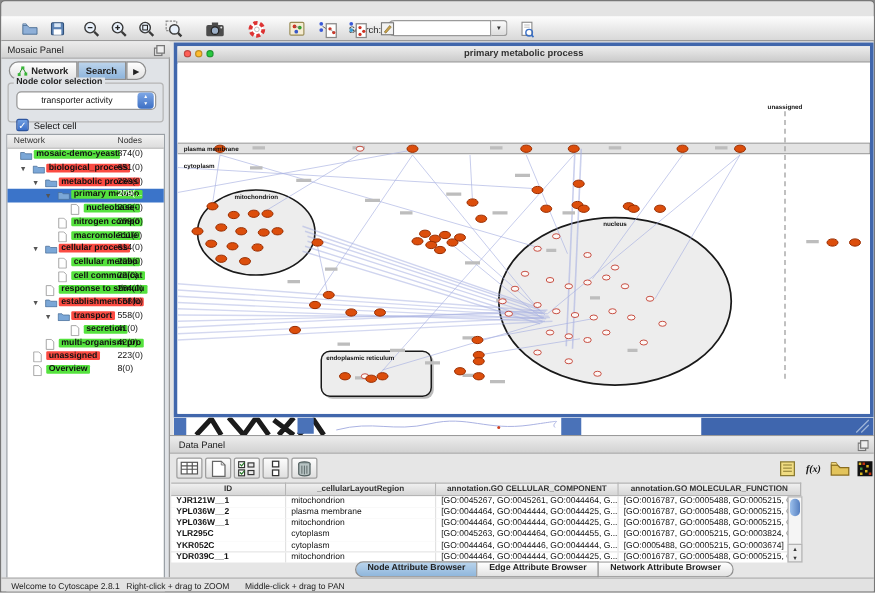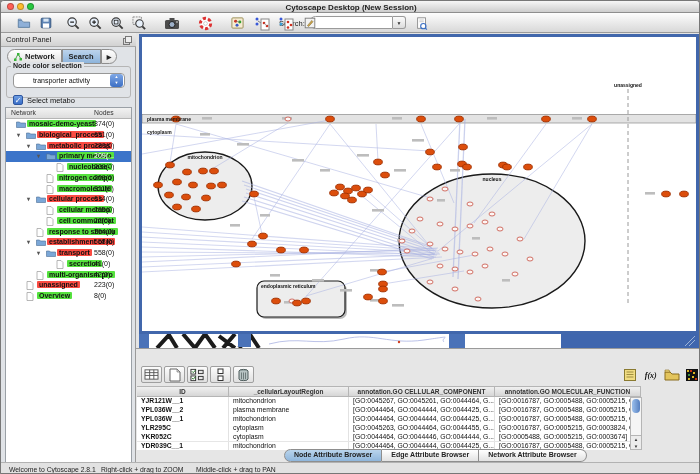--- a/index.html
+++ b/index.html
@@ -69,26 +69,20 @@
 
 .statusbar{left:0;top:461px;width:700px;height:13px;background:#e2e2e2;border-top:1px solid #b2b2b2}
 .stext{top:3px;font-size:6.8px;color:#222}
 .float-ic{width:9px;height:9px}
 </style>
 </head>
 <body>
 
 <div id="app">
 
-  <div class="abs titlebar">
-    <span class="abs tl" style="left:6px;background:#ff5f57"></span>
-    <span class="abs tl" style="left:16px;background:#febc2e"></span>
-    <span class="abs tl" style="left:26px;background:#28c840"></span>
-    <div class="abs title-text">Cytoscape Desktop (New Session)</div>
-  </div>
 
   <div class="abs toolbar">
     <span class="abs search-label" style="left:278px">Search:</span>
     <input class="abs search-input" style="left: 308px;" value="">
     <span class="abs search-arrow" style="left:392px">▼</span>
   <span class="abs tbtn" style="left: 14px;">
         <svg width="15" height="14" viewBox="0 0 16 16">
           <path d="M2,5h4l2,2h7v6H2z" fill="#8fb0d8" stroke="#44688f" stroke-width="0.8"></path>
           <path d="M2,5v-1.5h3l1,1.5z" fill="#aac4e4" stroke="#44688f" stroke-width="0.6"></path>
         </svg>
@@ -185,21 +179,21 @@
           <line x1="5" y1="4" x2="10" y2="4" stroke="#aaa" stroke-width="0.7"></line>
           <line x1="5" y1="6" x2="10" y2="6" stroke="#aaa" stroke-width="0.7"></line>
           <circle cx="9.5" cy="11" r="3" fill="none" stroke="#3a6fc4" stroke-width="1.3"></circle>
           <line x1="11.5" y1="13" x2="13.5" y2="15" stroke="#3a6fc4" stroke-width="1.6"></line>
         </svg>
       </span>
     </div>
 
   <div class="abs cpanel">
     <div class="abs cp-head">
-      <span>Control Panel</span>
+      <span>Mosaic Panel</span>
       <svg class="abs float-ic" style="right:4px;top:3px" viewBox="0 0 9 9">
           <rect x="0.5" y="2.5" width="6" height="6" fill="none" stroke="#777"></rect>
           <rect x="2.5" y="0.5" width="6" height="6" fill="#eee" stroke="#777"></rect>
         </svg>
     </div>
     <div class="abs seg">
       <span class="s first">
         <svg width="8" height="8" viewBox="0 0 8 8">
             <line x1="1" y1="7" x2="4" y2="1" stroke="#2a8f2a" stroke-width="0.8"></line>
             <line x1="4" y1="1" x2="7" y2="6" stroke="#2a8f2a" stroke-width="0.8"></line>
@@ -215,21 +209,21 @@
       <span class="s arrow">▶</span>
     </div>
     <div class="abs fieldset"></div>
     <span class="abs legend">Node color selection</span>
     <div class="abs dropdown">
       <span class="dtext">transporter activity</span>
       <span class="stepper">▲<br>▼</span>
     </div>
     <div class="abs checkrow">
       <span class="checkbox">✓</span>
-      <span class="checklabel">Select metabo</span>
+      <span class="checklabel">Select cell</span>
     </div>
     <div class="abs treebox">
       <div class="abs thead">
         <span class="abs" style="left:5px;top:1px">Network</span>
         <span class="abs" style="left:88px;top:1px">Nodes</span>
       </div>
       <div id="tree-rows" class="abs" style="left:0;top:11px;width:125px">
           <div class="abs trow" style="top: 0px;">
             <span class="abs" style="left: 10px; top: 1px;"><svg width="10" height="8" viewBox="0 0 10 8">
                 <path d="M0.5,2 h3l1,1h5v4.5h-9z" fill="#7ba7d7" stroke="#4a6d96" stroke-width="0.6"></path>
@@ -353,20 +347,26 @@
                 <path d="M1,0.5 h4l2,2v6h-6z" fill="#fff" stroke="#999" stroke-width="0.7"></path>
               </svg></span>
             <span class="abs tlabel g" style="left: 31px;">Overview</span>
             <span class="abs tcount">8(0)</span>
           </div>
         </div>
     </div>
   </div>
 
   <div class="abs frame">
+    <div class="abs frame-title">
+      <span class="abs ftl" style="left:5px;background:#ff5f57"></span>
+      <span class="abs ftl" style="left:14px;background:#febc2e"></span>
+      <span class="abs ftl" style="left:23px;background:#28c840"></span>
+      <span>primary metabolic process</span>
+    </div>
     <div id="canvas" class="abs"><svg width="554" height="280" viewBox="0 0 554 280">
           <rect x="0" y="63.5" width="554" height="8.5" fill="#e3e3e3" stroke="#8a8a8a" stroke-width="0.7"></rect>
           <ellipse cx="350" cy="190" rx="93" ry="67" fill="#ededed" stroke="#1a1a1a" stroke-width="1.4"></ellipse>
           <ellipse cx="63" cy="135" rx="47" ry="34" fill="#ededed" stroke="#1a1a1a" stroke-width="1.3"></ellipse>
           <rect x="117" y="232" width="88" height="36" rx="7" fill="#bbb"></rect>
           <rect x="115" y="230" width="88" height="36" rx="7" fill="#ededed" stroke="#1a1a1a" stroke-width="1.2"></rect>
           <line x1="486" y1="38" x2="486" y2="252" stroke="#9a9a9a" stroke-width="1" stroke-dasharray="4,3"></line>
           <line x1="0" y1="176" x2="295" y2="198" stroke="#a9b2e2" stroke-width="1.1" opacity="0.5"></line>
           <line x1="0" y1="181" x2="296" y2="200" stroke="#a9b2e2" stroke-width="1.1" opacity="0.5"></line>
           <line x1="0" y1="186" x2="297" y2="202" stroke="#a9b2e2" stroke-width="1.1" opacity="0.5"></line>
@@ -533,20 +533,27 @@
       <rect x="99" y="0" width="13" height="13" fill="#4a72b8"></rect>
       <path d="M130,10 C160,2 175,12 205,5 S 250,11 285,6 S 300,3 305,8" stroke="#aab2e2" stroke-width="0.8" fill="none"></path>
       <circle cx="260" cy="8" r="1.2" fill="#d04020"></circle>
       <rect x="310" y="0" width="16" height="14" fill="#4a72b8"></rect>
       <rect x="422" y="0" width="138" height="14" fill="#3f66ae"></rect>
       <path d="M546,12 L556,2 M550,12 L556,6" stroke="#9db4d8" stroke-width="1"></path>
     </svg>
   </div>
 
   <div class="abs dpanel">
+    <div class="abs dp-head">
+      <span>Data Panel</span>
+      <svg class="abs float-ic" style="right:6px;top:3px" viewBox="0 0 9 9">
+          <rect x="0.5" y="2.5" width="6" height="6" fill="none" stroke="#777"></rect>
+          <rect x="2.5" y="0.5" width="6" height="6" fill="#eee" stroke="#777"></rect>
+        </svg>
+    </div>
     <div id="dp-left-icons">
         <div class="abs dbtn" style="left: 5px;">
           <svg width="15" height="13" viewBox="0 0 16 14">
             <rect x="1" y="2" width="14" height="10" fill="#fff" stroke="#555"></rect>
             <line x1="1" y1="5" x2="15" y2="5" stroke="#555"></line>
             <line x1="1" y1="8" x2="15" y2="8" stroke="#555"></line>
             <line x1="6" y1="2" x2="6" y2="12" stroke="#555"></line>
             <line x1="10.5" y1="2" x2="10.5" y2="12" stroke="#555"></line>
           </svg>
         </div>

